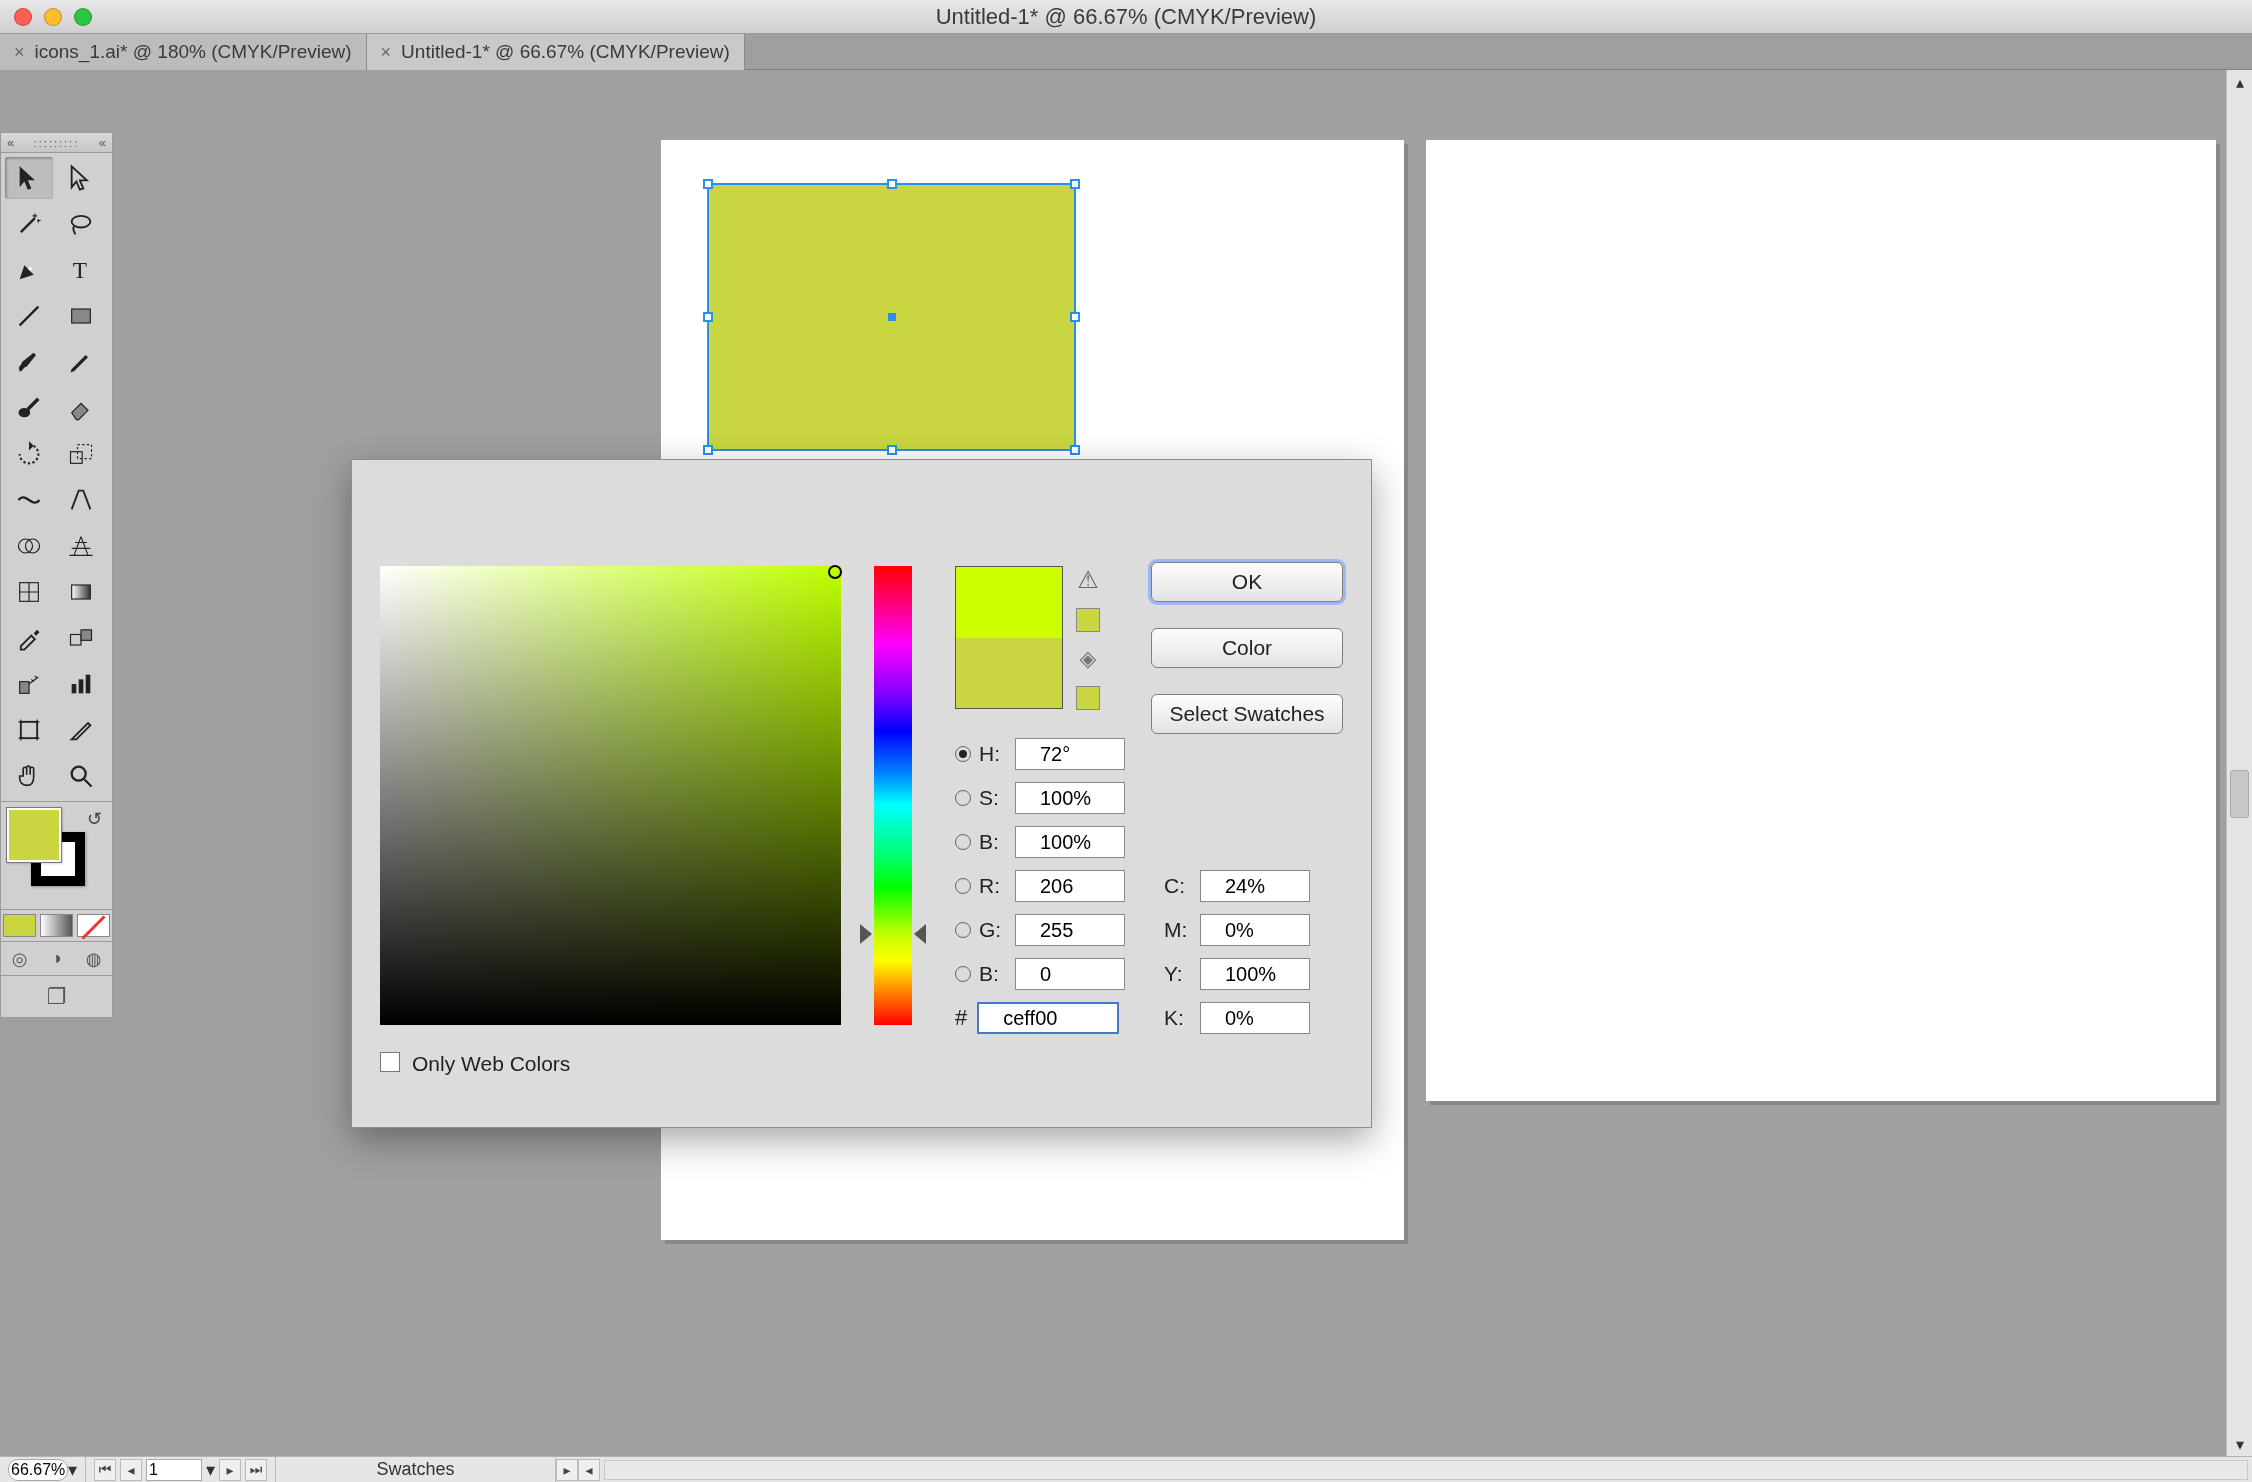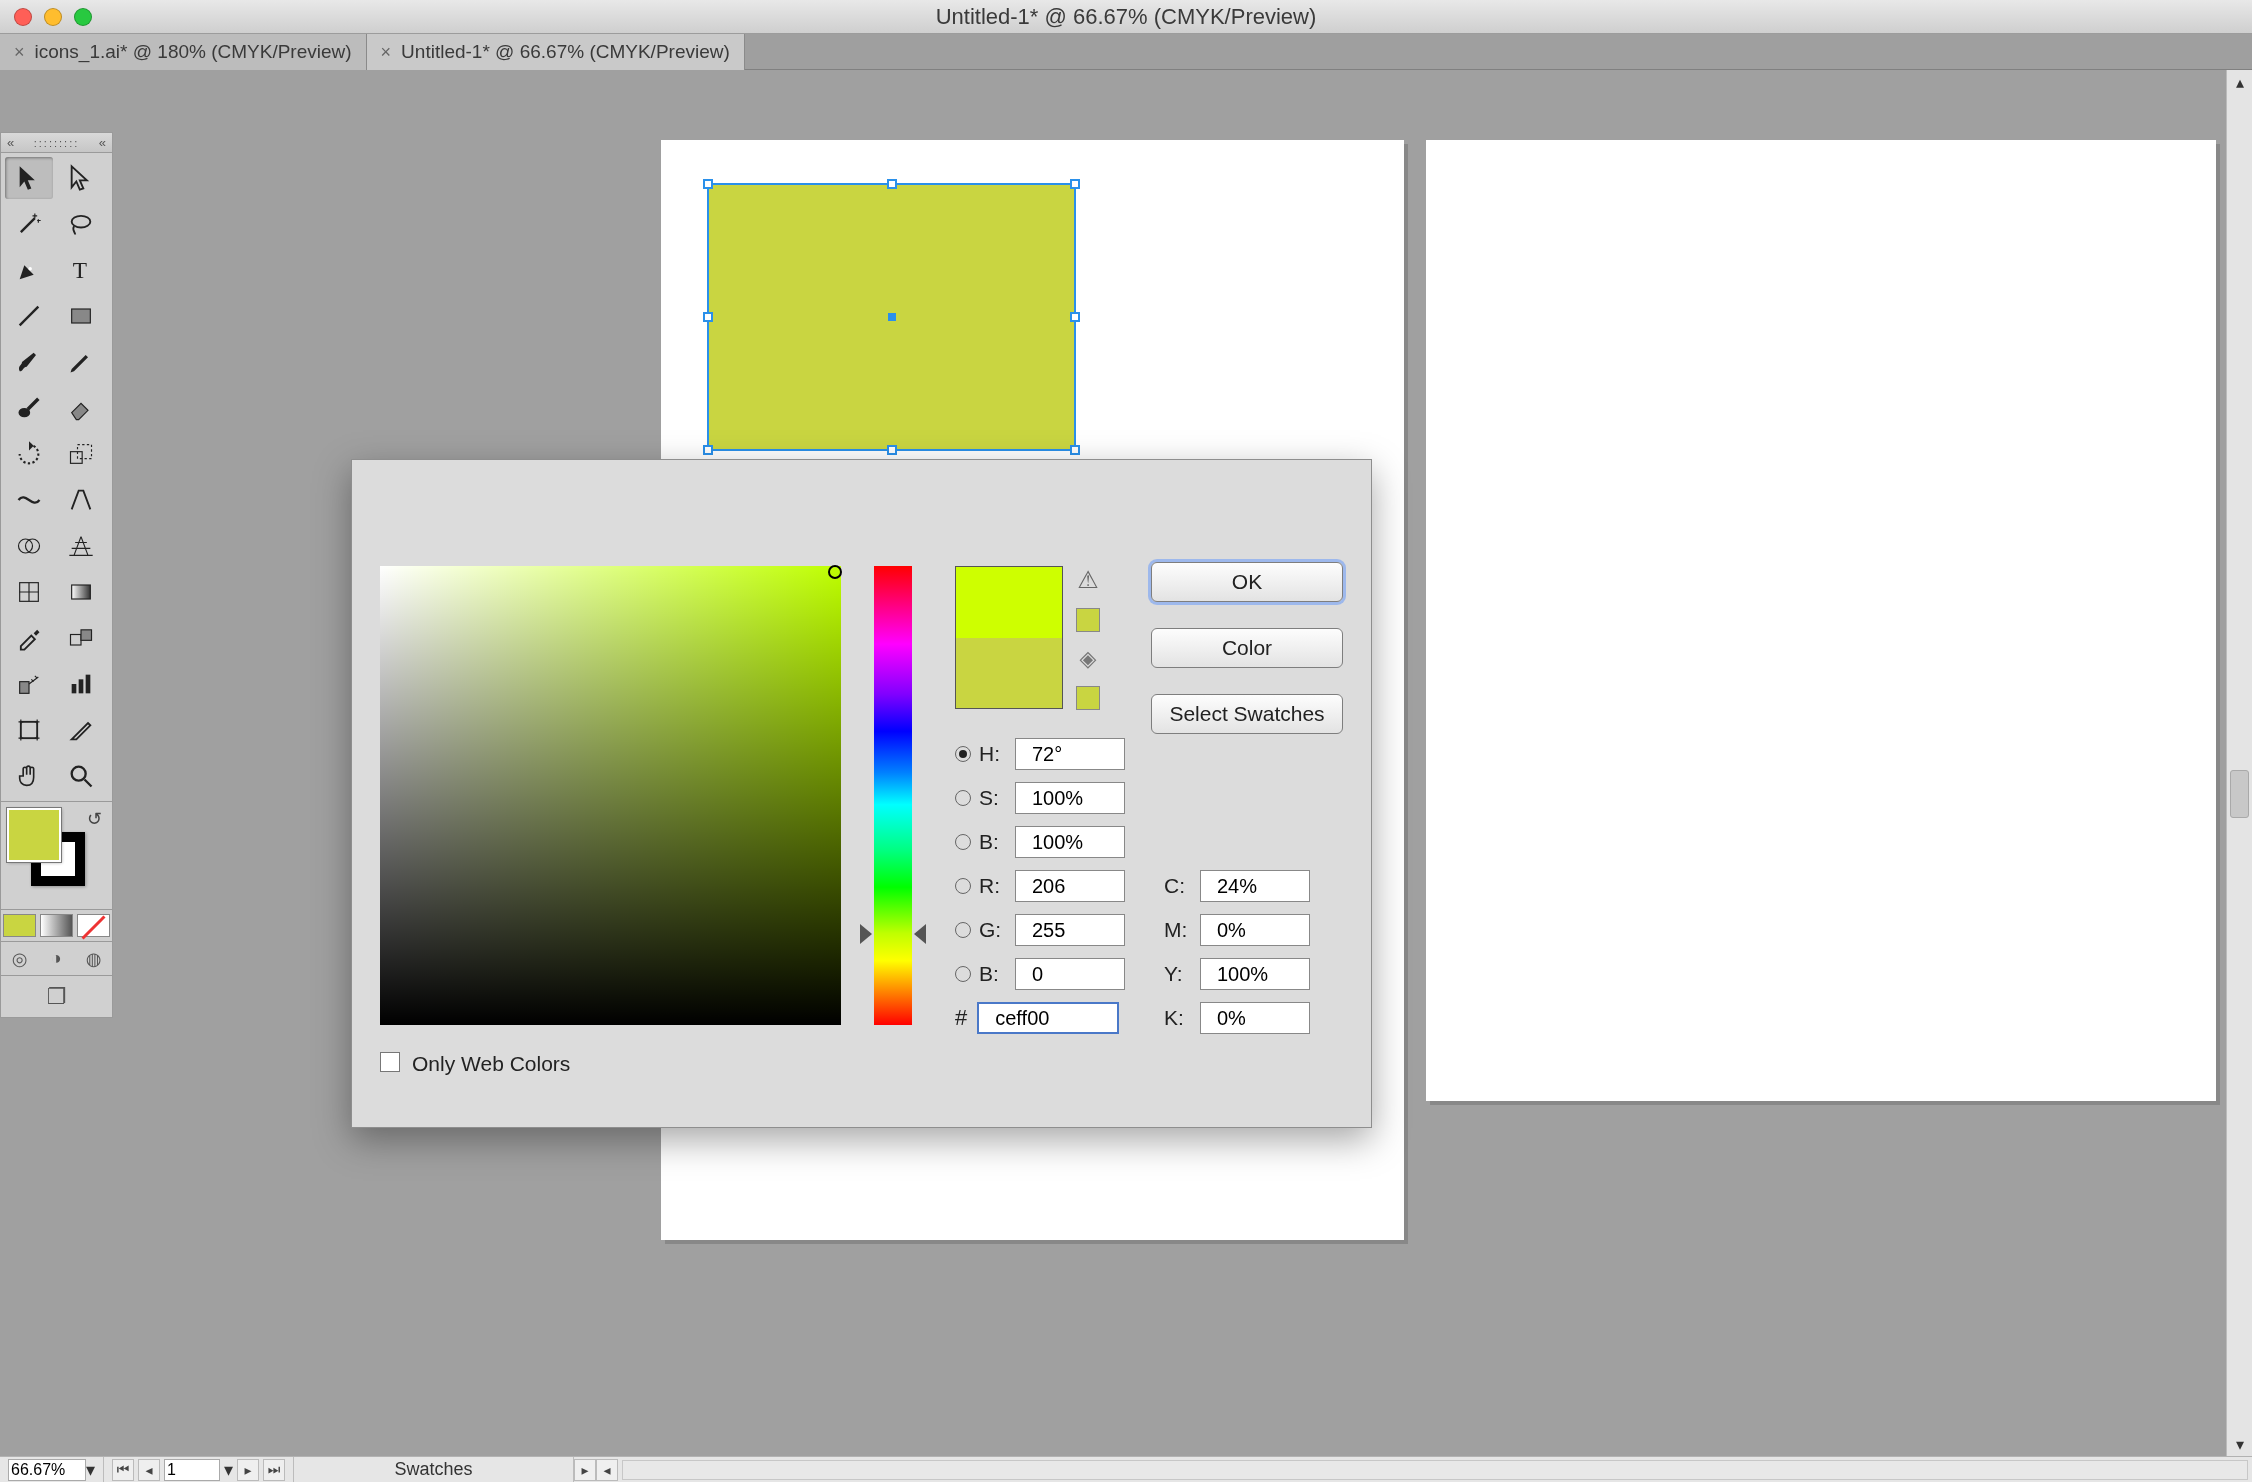--- a/index.html
+++ b/index.html
@@ -83,21 +83,21 @@
 .mini-sw{width:24px;height:24px;border:1px solid #888}
 #cube{font-size:22px;color:#777;transform:rotate(0)}
 #btns{position:absolute;right:0;top:30px;display:flex;flex-direction:column;gap:26px}
 .pbtn{width:192px;height:40px;background:linear-gradient(#fdfdfd,#e3e3e3);border:1px solid #7e7e7e;border-radius:6px;font-size:21px;color:#222}
 .pbtn.default{box-shadow:0 0 0 3px rgba(80,140,255,.45)}
 #inputs{position:absolute;left:575px;top:200px}
 .irow{display:flex;align-items:center;height:44px;gap:8px}
 .irow .rad{width:16px;height:16px;border:1px solid #666;border-radius:50%;display:inline-flex;align-items:center;justify-content:center}
 .irow .rad.on::after{content:"";width:8px;height:8px;background:#222;border-radius:50%}
 .irow label{width:28px;font-size:21px}
-.irow input{width:110px;height:32px;border:1px solid #888;background:#fff;font-size:20px;padding:0 16px}
+.irow input{width:110px;height:32px;border:1px solid #888;background:#fff;font-size:20px;padding:0 24px}
 .irow input.hex{width:142px}
 #cmyk{position:absolute;left:784px;top:332px}
 #cmyk .irow label{width:28px}
 #hash{font-size:22px;margin-right:2px}
 #only-web{position:absolute;left:0;top:520px;display:flex;gap:12px;font-size:21px}
 #only-web .chk{width:20px;height:20px;border:1px solid #777;background:#fff}
 
 
 #bottombar{position:absolute;left:0;bottom:0;height:26px;width:100%;background:#e6e6e6;border-top:1px solid #b2b2b2;display:flex;align-items:center;font-size:18px;color:#333}
 #bottombar .seg{height:26px;display:flex;align-items:center;border-right:1px solid #bcbcbc;padding:0 8px}
@@ -428,21 +428,21 @@
 
     <div id="only-web">
       <span class="chk"></span>
       <span>Only Web Colors</span>
     </div>
   </div>
 </div>
 
 <div id="bottombar">
   <div class="seg">
-      <input style="width: 78px;" value="66.67%">
+      <input style="width: 60px; border-radius: 10px;" value="66.67%">
       <span>▾</span>
     </div>
   <div class="seg" style="gap:4px">
     <span class="navbtn">⏮</span>
     <span class="navbtn">◂</span>
     <input style="width: 56px;" value="1">
     <span>▾</span>
     <span class="navbtn">▸</span>
     <span class="navbtn">⏭</span>
   </div>

